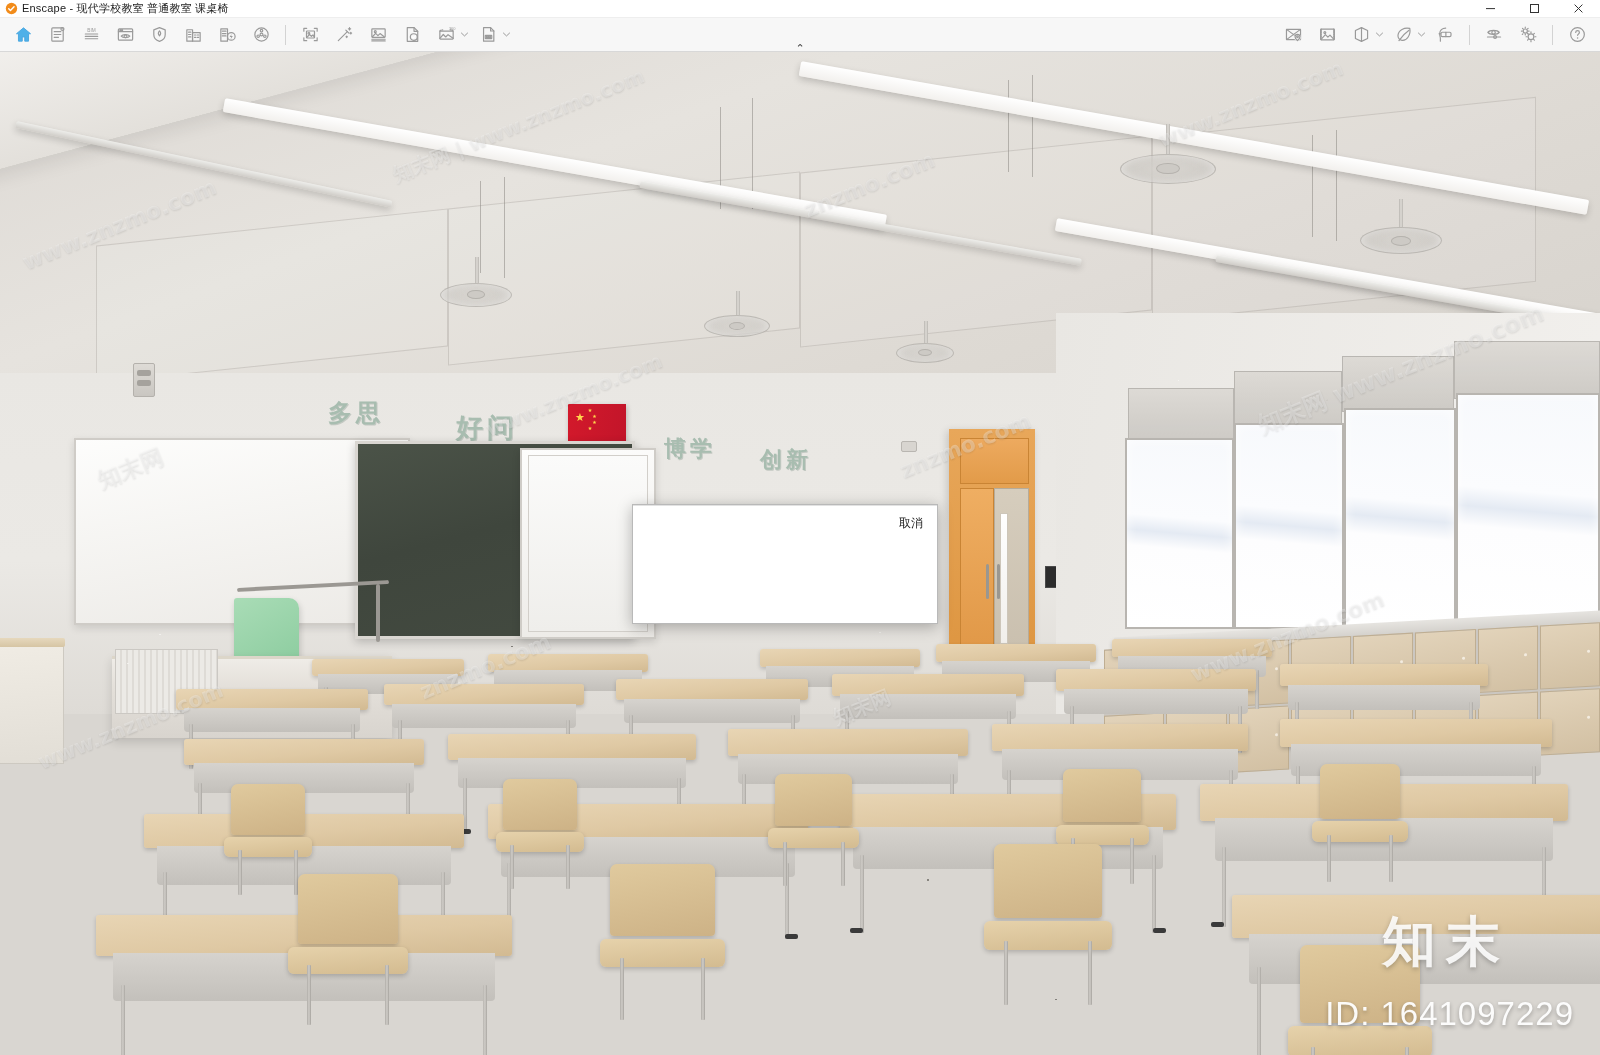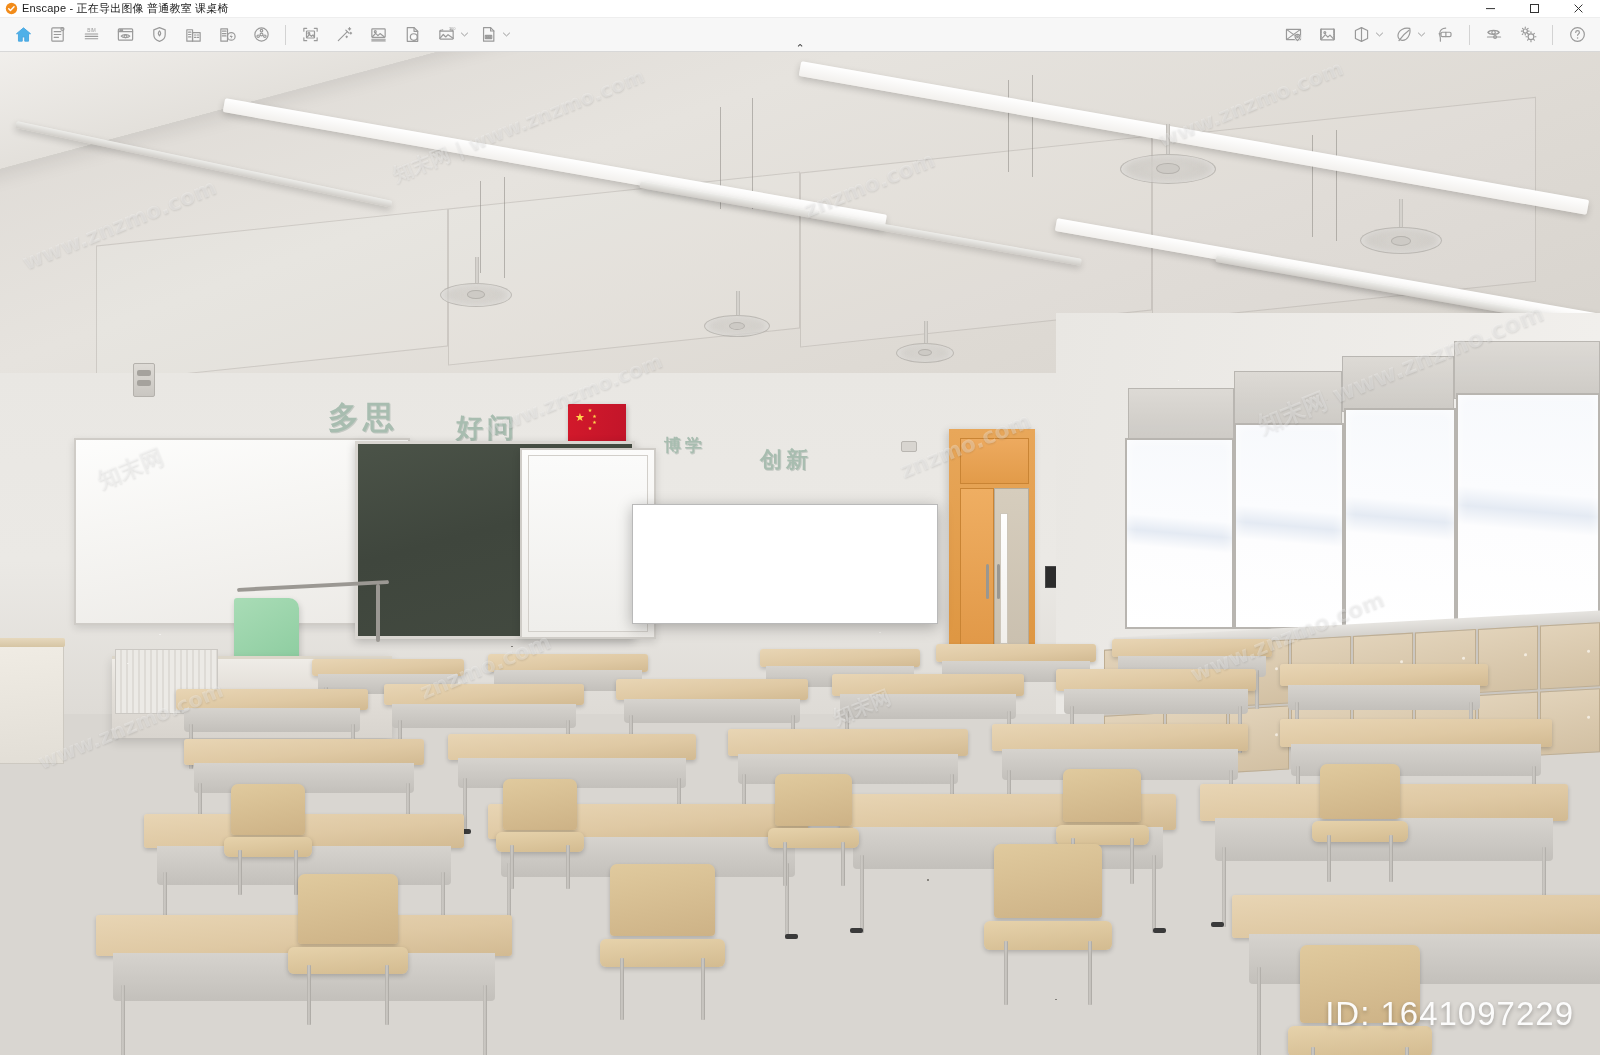--- a/index.html
+++ b/index.html
@@ -423,21 +423,21 @@
 
 <div id="app">
 
   <div class="titlebar">
     <div class="tb-logo">
       <svg width="13" height="13" viewBox="0 0 16 16">
         <circle cx="8" cy="8" r="7" fill="#f28c1b"></circle>
         <path d="M4.6 8.4l2.1 2.1 4.4-4.6" stroke="#fff" stroke-width="1.8" fill="none" stroke-linecap="round" stroke-linejoin="round"></path>
       </svg>
     </div>
-    <div class="tb-title">Enscape - 正在导出图像 普通教室 课桌椅</div>
+    <div class="tb-title">Enscape - 现代学校教室 普通教室 课桌椅</div>
     <div class="tb-spacer"></div>
     <div class="winbtns">
       <div class="winbtn">
         <svg width="11" height="11" viewBox="0 0 11 11">
             <path d="M1 5.6h9" stroke="#333" stroke-width="1"></path>
           </svg>
       </div>
       <div class="winbtn">
         <svg width="11" height="11" viewBox="0 0 11 11">
             <rect x="1.5" y="1.5" width="8" height="8" stroke="#333" stroke-width="1" fill="none"></rect>
@@ -706,23 +706,23 @@
         <div class="fan" style="left:85%;top:38%;width:82px;height:27px">
           <div class="rod" style="top:-28px;height:28px"></div>
           <div class="blades"></div>
             <div class="hub"></div>
         </div>
       </div>
 
       <div class="backwall">
         <div class="wainscot" style="top:74%"></div>
 
-        <div class="wall-text" style="left:20.5%;top:7%;font-size:31px">多思</div>
+        <div class="wall-text" style="left:20.5%;top:7%;font-size:24px">多思</div>
         <div class="wall-text" style="left:28.5%;top:11%;font-size:27px">好问</div>
-        <div class="wall-text" style="left:41.5%;top:18%;font-size:17px">博学</div>
+        <div class="wall-text" style="left:41.5%;top:18%;font-size:22px">博学</div>
         <div class="wall-text" style="left:47.5%;top:21%;font-size:22px">创新</div>
 
         <div class="flag" style="left:35.5%;top:9%;width:58px;height:38px">
           <span class="star-big">★</span>
           <span class="star-sm" style="left:34%;top:12%">★</span>
           <span class="star-sm" style="left:42%;top:26%">★</span>
           <span class="star-sm" style="left:42%;top:44%">★</span>
           <span class="star-sm" style="left:34%;top:58%">★</span>
         </div>
 
@@ -1012,21 +1012,25 @@
       <div class="wm" style="left:72%;top:4%;font-size:21px">www.znzmo.com</div>
       <div class="wm" style="left:6%;top:40%;font-size:23px">知末网</div>
       <div class="wm" style="left:30%;top:33%;font-size:20px">www.znzmo.com</div>
       <div class="wm" style="left:56%;top:38%;font-size:22px">znzmo.com</div>
       <div class="wm" style="left:78%;top:30%;font-size:24px">知末网 www.znzmo.com</div>
       <div class="wm" style="left:2%;top:66%;font-size:21px">www.znzmo.com</div>
       <div class="wm" style="left:26%;top:60%;font-size:22px">znzmo.com</div>
       <div class="wm" style="left:52%;top:64%;font-size:20px">知末网</div>
       <div class="wm" style="left:74%;top:57%;font-size:22px">www.znzmo.com</div>
 
+      <div class="wm-brand">知末</div>
       <div class="wm-id">ID: 1641097229</div>
 
     </div>
 
     <div class="dialog">
+      <div class="dlg-footer">
+        <button class="dlg-cancel">取消</button>
+      </div>
     </div>
 
   </div>
 </div>
 
 </body></html>

